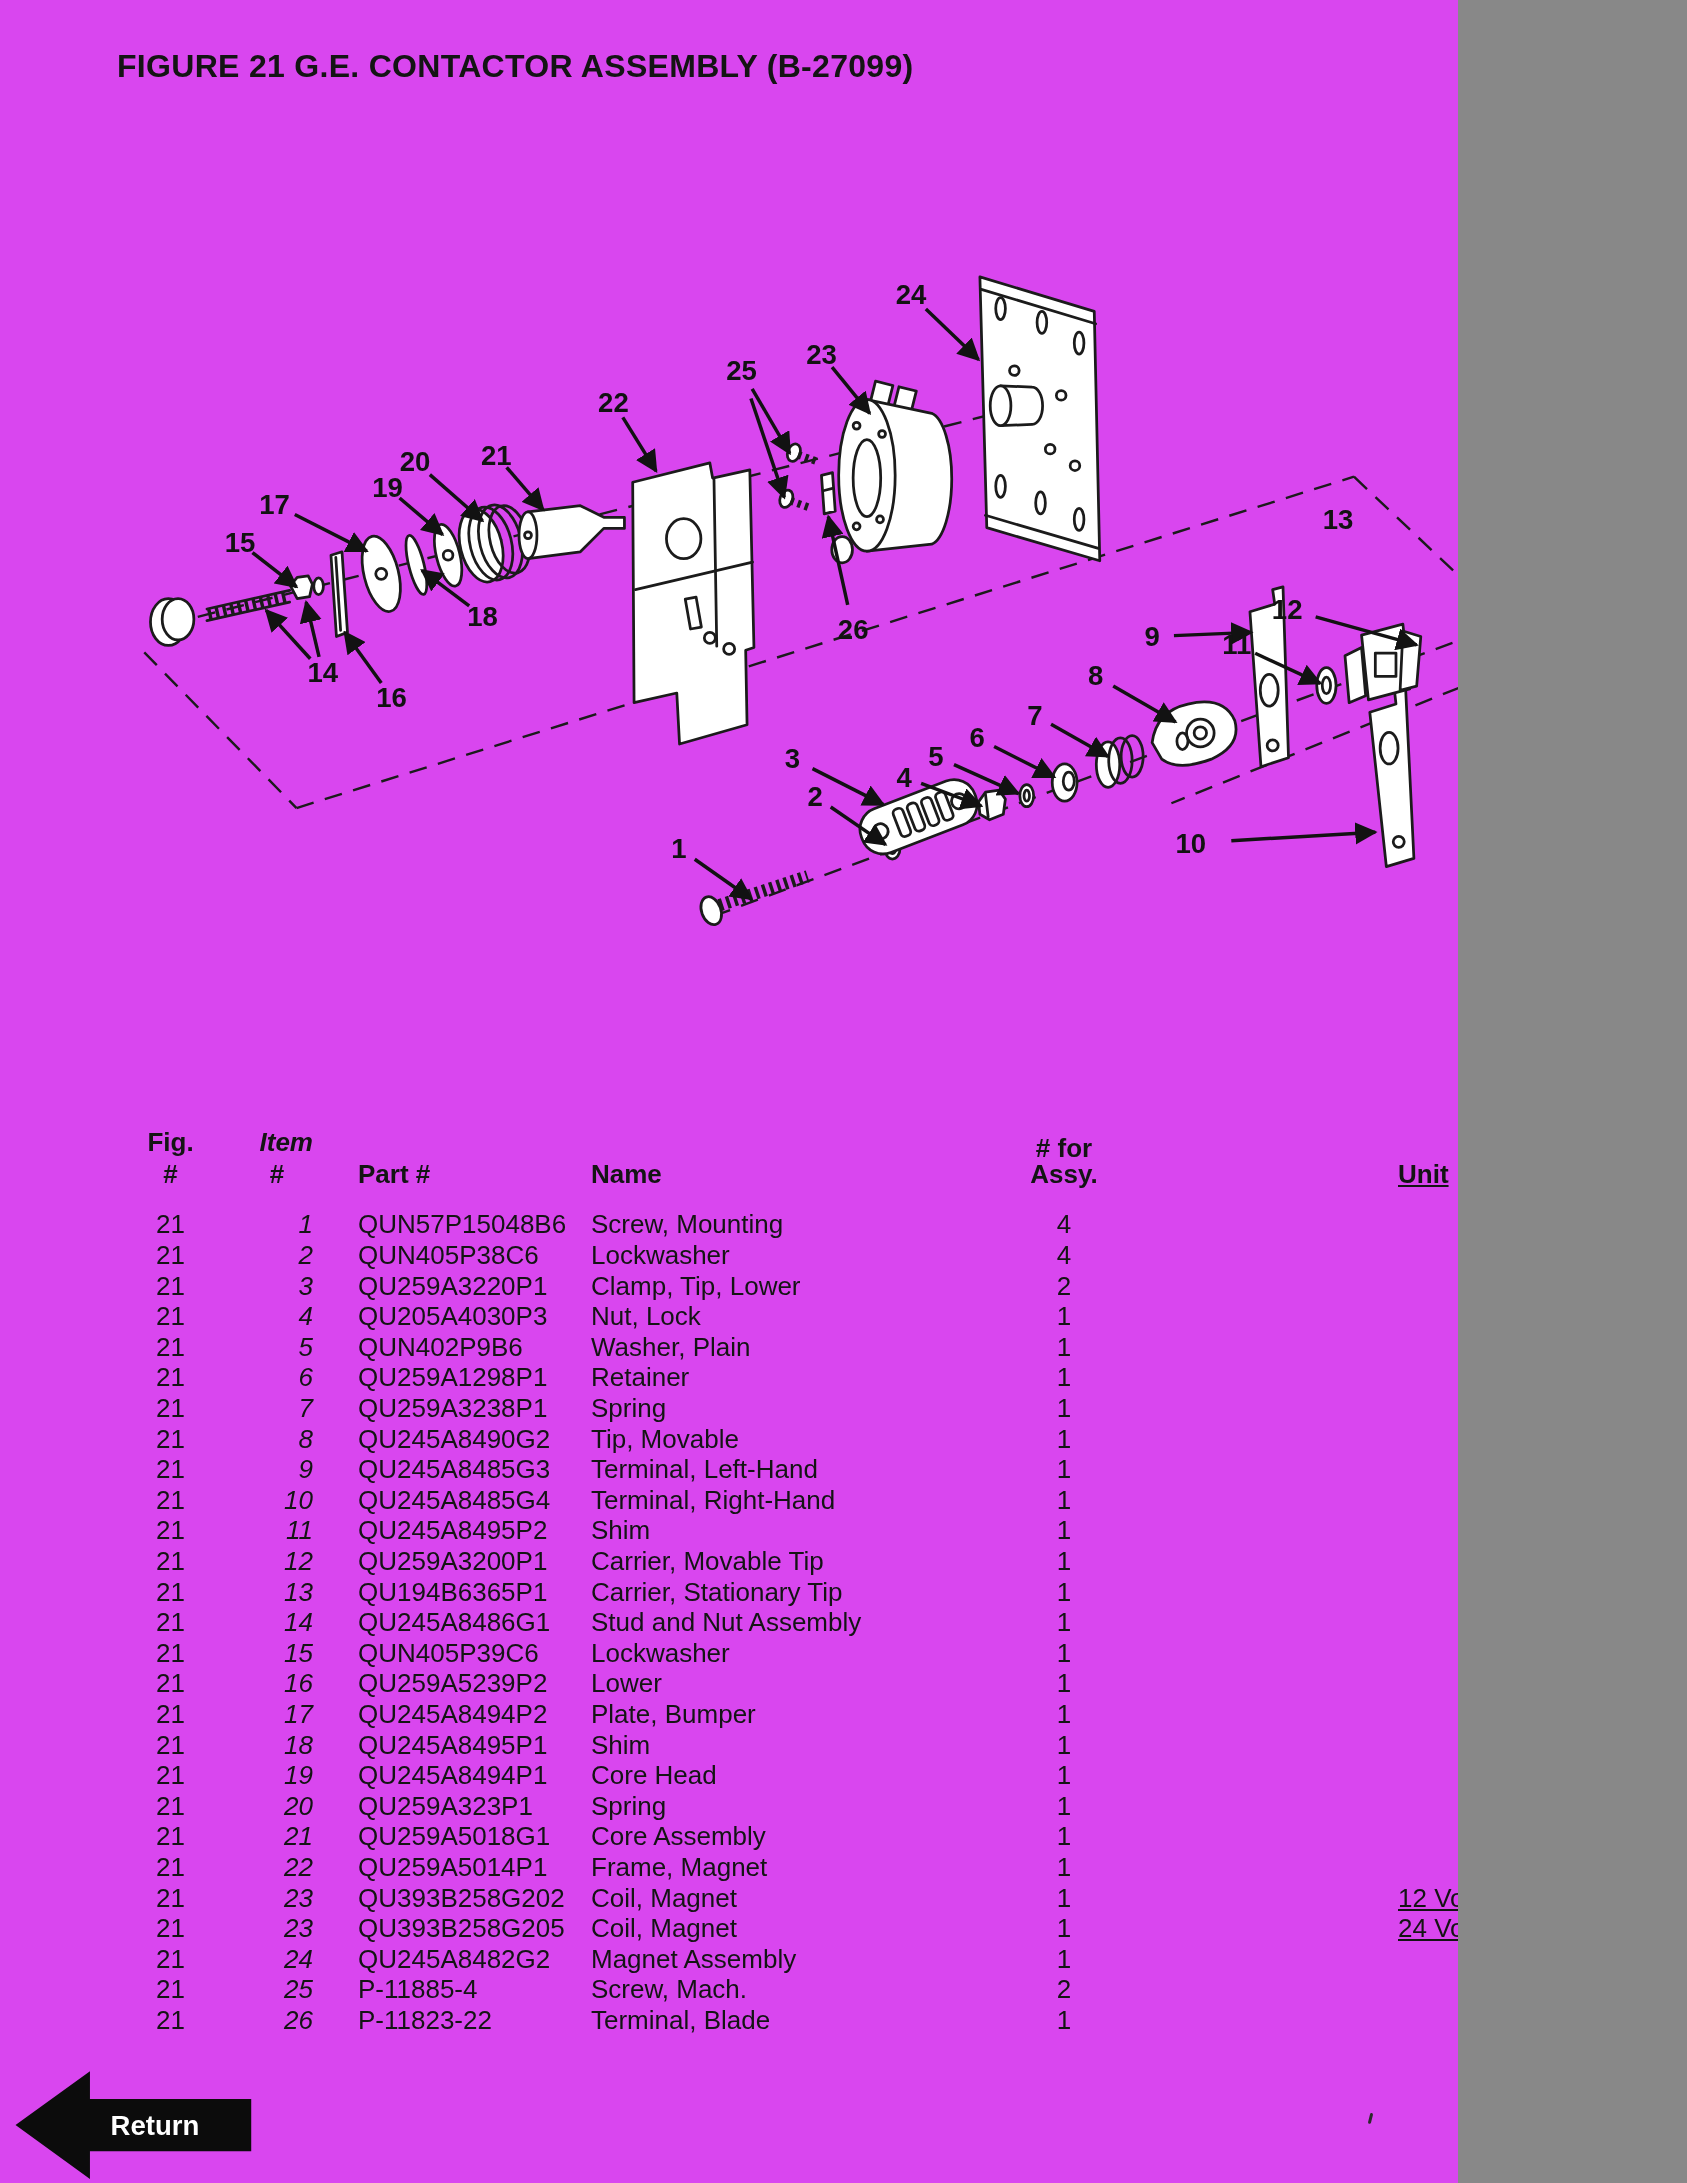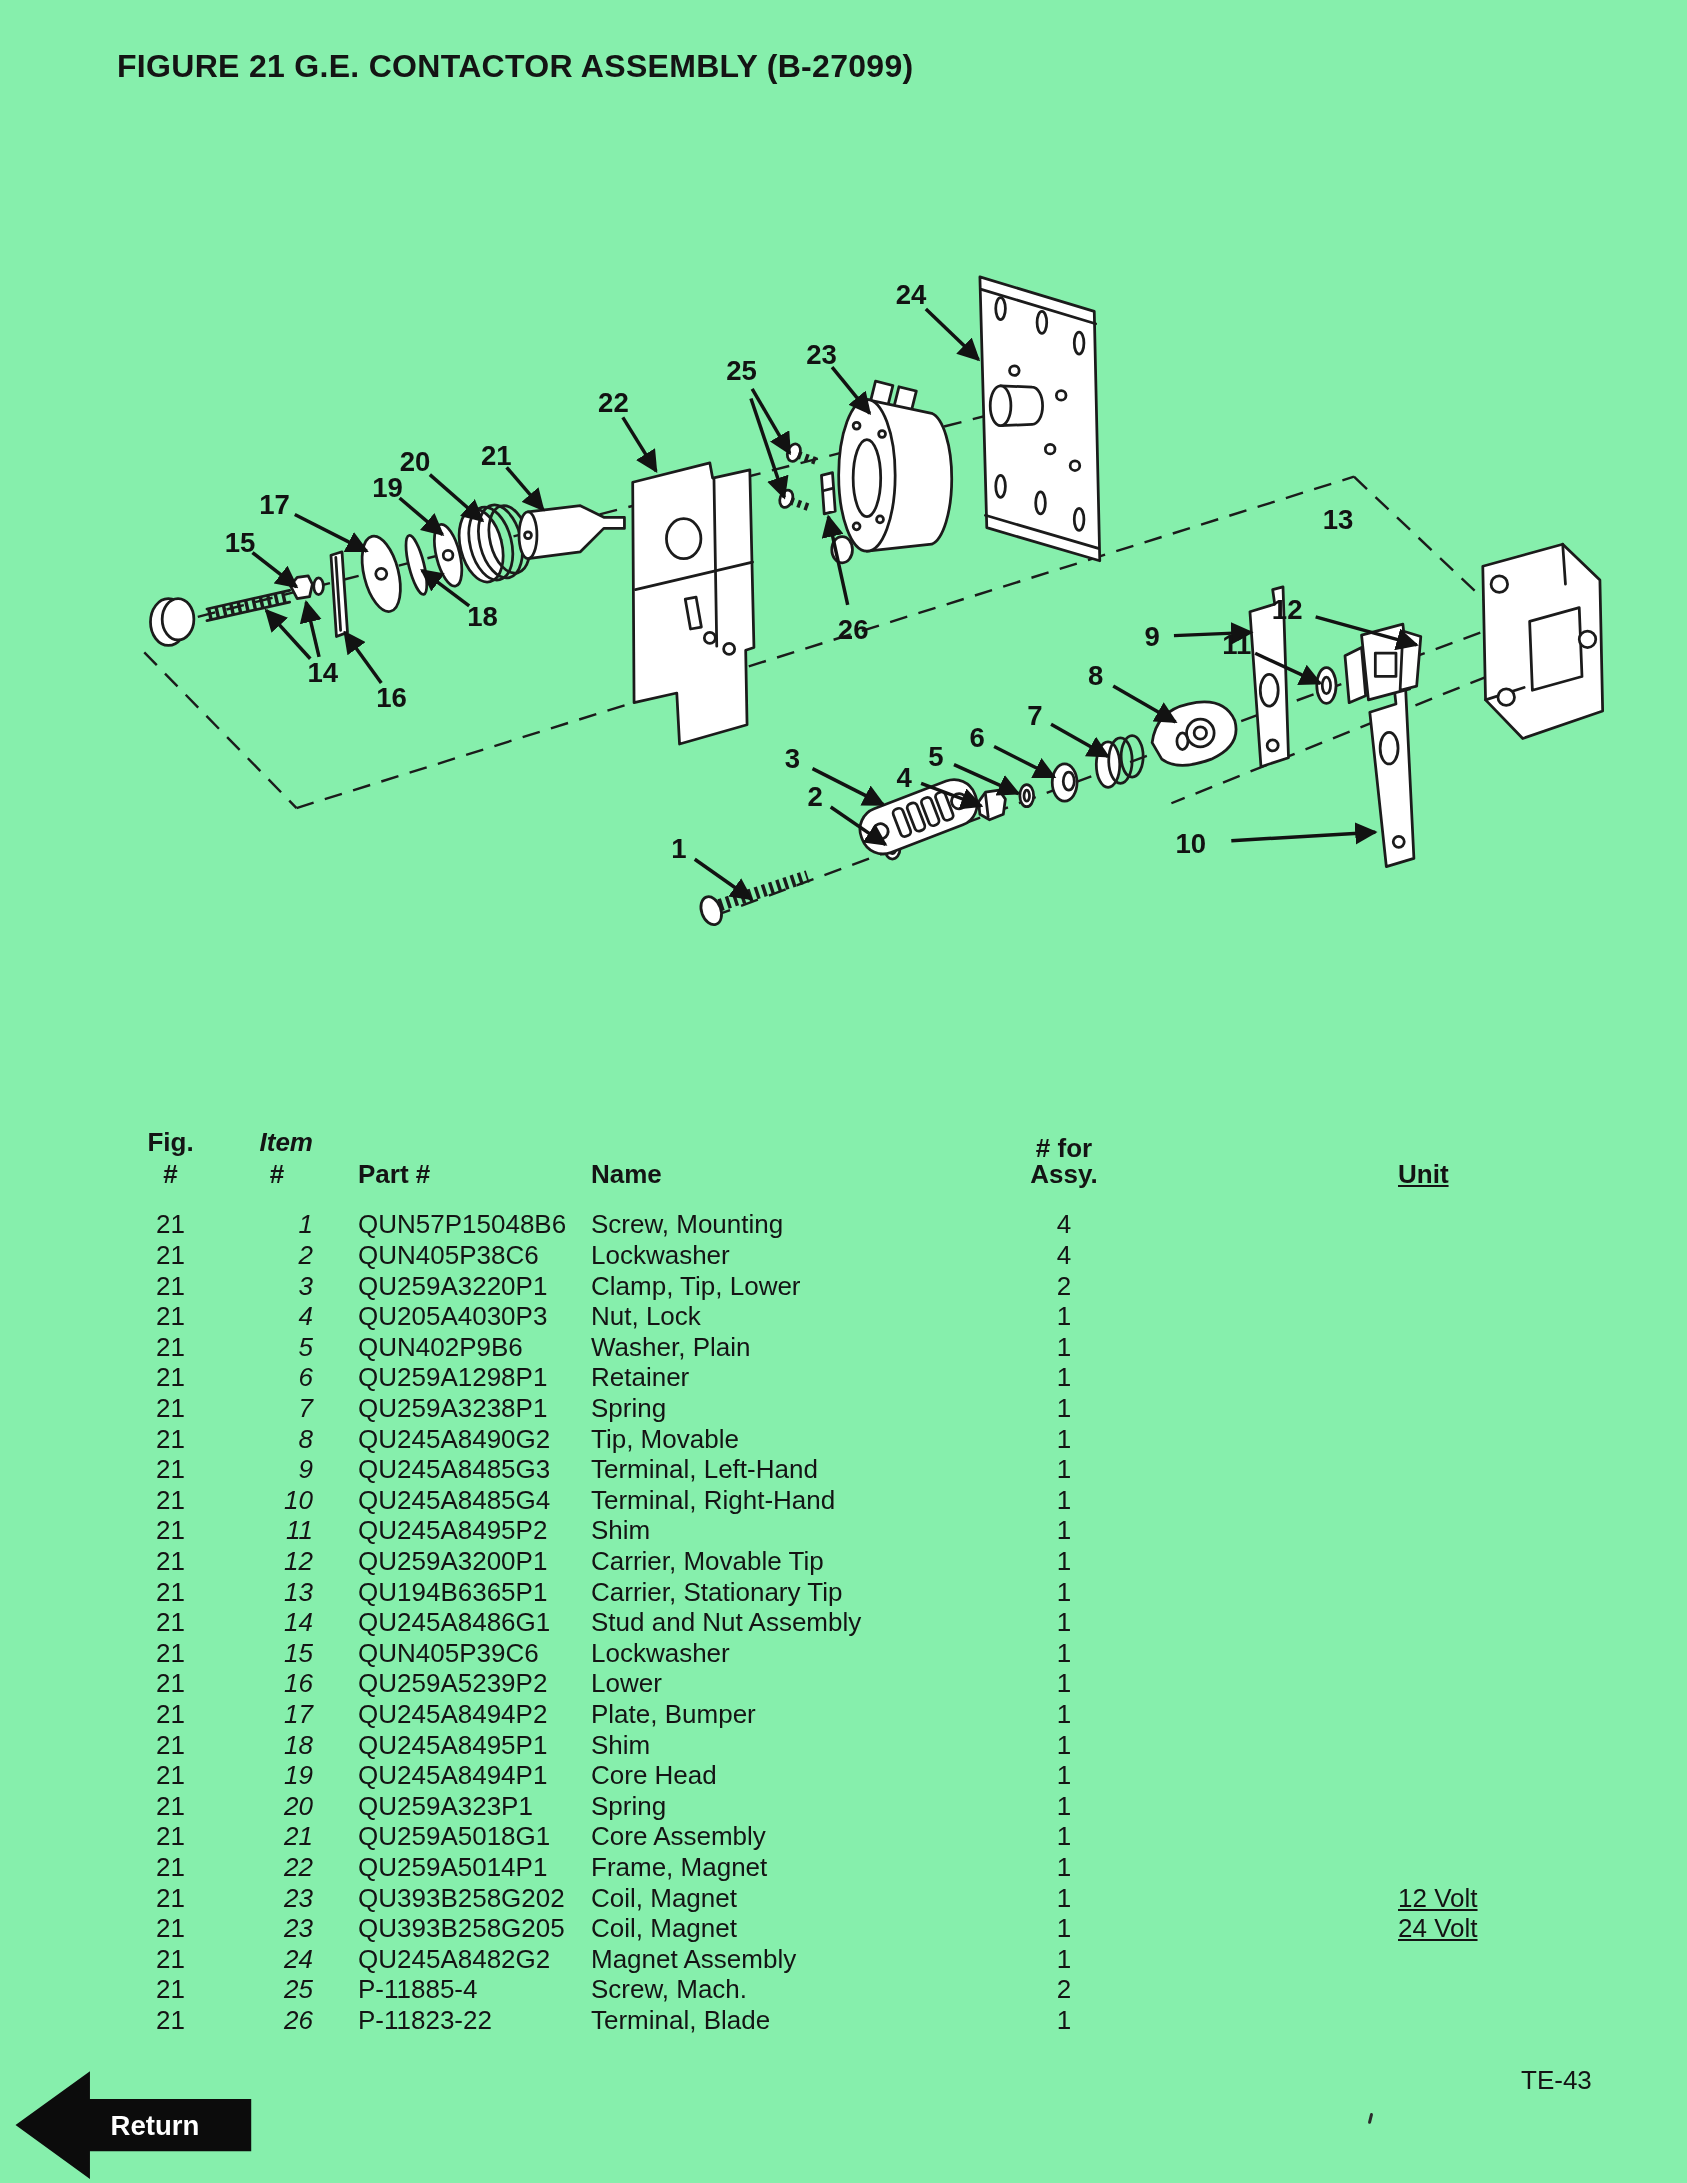--- a/index.html
+++ b/index.html
@@ -1,16 +1,16 @@
 <!DOCTYPE html>
 <html style="font-size:11px"><head>
 <meta charset="utf-8">
 <style>
   html,body{margin:0;padding:0;background:#888;}
-  .page{position:relative;width:1687px;height:2183px;background:#86efac;overflow:hidden;
+  .page{position:relative;width:1458px;height:2183px;background:#d946ef;overflow:hidden;
         font-family:"Liberation Sans", sans-serif;color:#141414;}
   .title{position:absolute;left:117px;top:48px;font-size:32px;font-weight:bold;
          letter-spacing:0.3px;white-space:nowrap;}
   #diagram{position:absolute;left:0;top:0;}
   
   .tbl{position:absolute;left:0;top:0;width:1687px;}
   .hspan,.cell{position:absolute;font-size:26px;line-height:30px;white-space:nowrap;}
   .hspan{font-weight:bold;}
   .row{position:absolute;left:0;width:1687px;height:30px;}
   .c-fig {left:136px;width:69px;text-align:center;}

